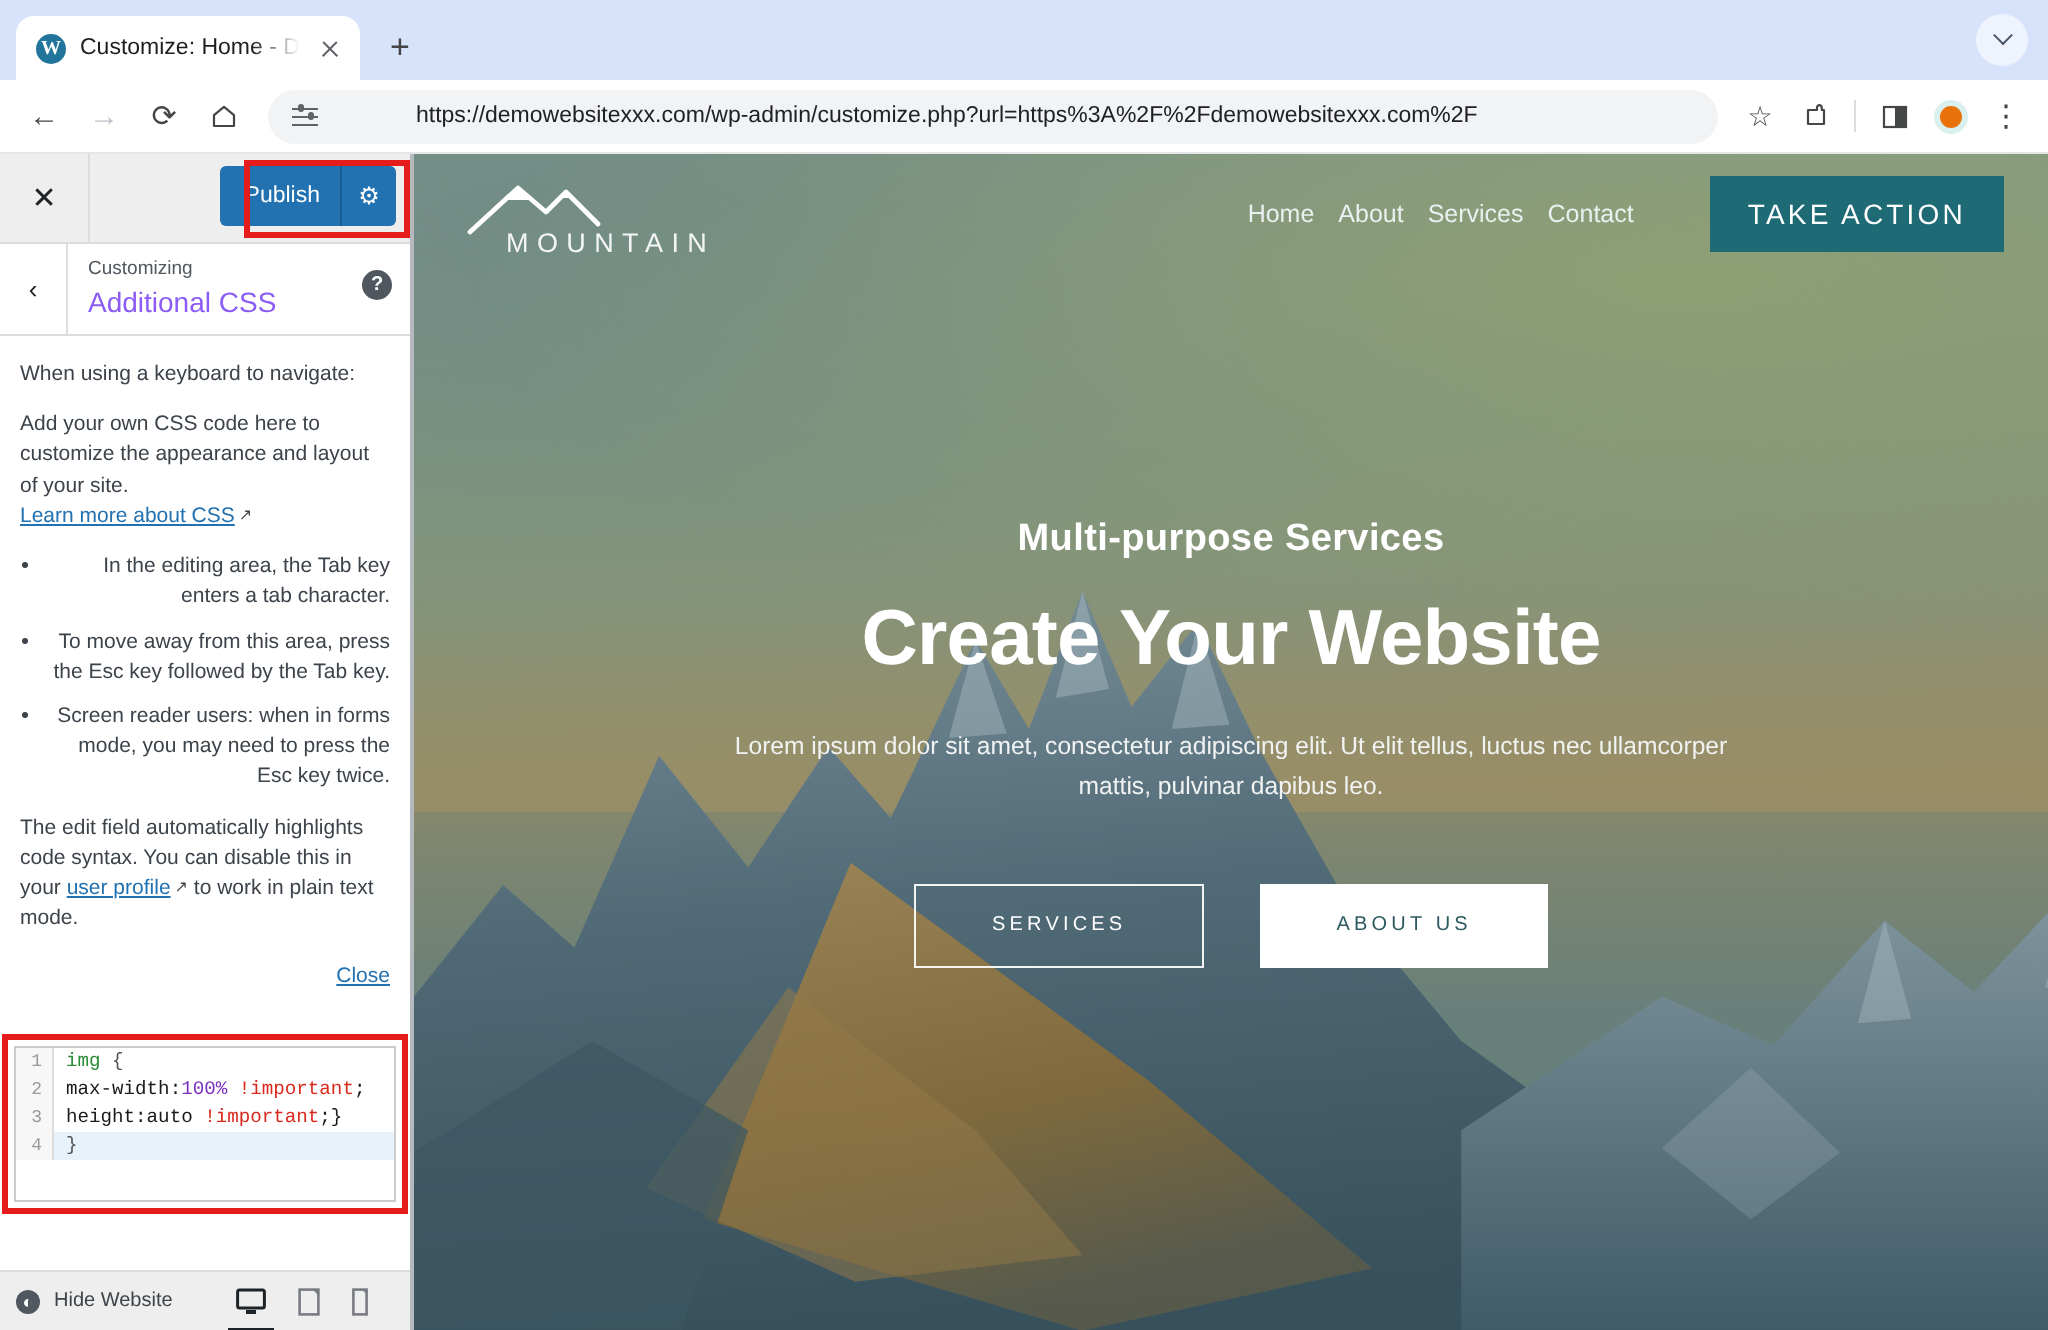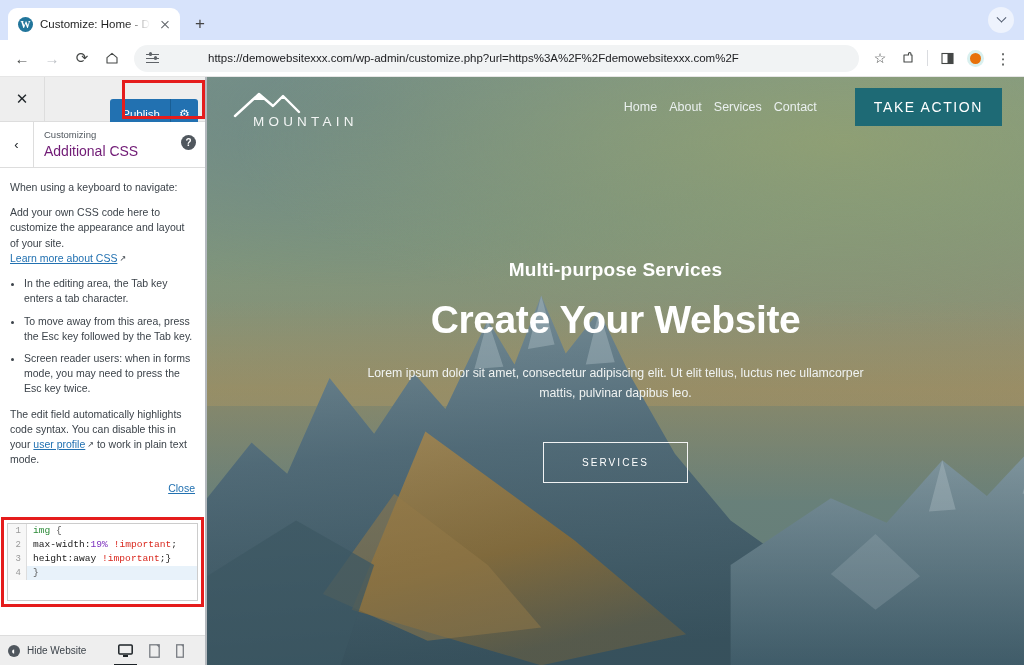--- a/index.html
+++ b/index.html
@@ -92,21 +92,21 @@
   
   .customizer { width:205px; height:588px; background:#eee; display:flex; flex-direction:column; position:relative; }
   .cz-topbar {
     height:45px; background:#eee; border-bottom:1px solid #ddd;
     display:flex; align-items:center; position:relative; flex:none;
   }
   .cz-close {
     width:45px; height:45px; display:flex; align-items:center; justify-content:center;
     color:#1d2327; font-size:15px; cursor:pointer; border-right:1px solid #ddd;
   }
-  .publish-wrap { position:absolute; right:7px; top:22px; }
+  .publish-wrap { position:absolute; right:7px; top:6px; }
   .publish-btn {
     display:flex; align-items:center; background:#2271b1; color:#fff;
     height:30px; border-radius:3px; font-size:11.5px; cursor:pointer;
   }
   .publish-btn .lbl { padding:0 10px 0 12px; }
   .publish-btn .gear {
     width:28px; height:30px; display:flex; align-items:center; justify-content:center;
     border-left:1px solid #195e94; font-size:12px;
   }
   .hl-red { position:absolute; border:3px solid #e51c1c; pointer-events:none; }
@@ -114,32 +114,32 @@
   .cz-section-head {
     height:46px; display:flex; align-items:center; background:#fff;
     border-bottom:1px solid #ddd; flex:none; position:relative;
   }
   .cz-back {
     width:34px; height:46px; display:flex; align-items:center; justify-content:center;
     color:#1d2327; font-size:13px; cursor:pointer; border-right:1px solid #ddd;
   }
   .cz-titles { padding-left:10px; line-height:1.15; }
   .cz-eyebrow { font-size:9.5px; color:#50575e; }
-  .cz-title { font-size:14px; color:#701a75; margin-top:2px; }
+  .cz-title { font-size:14px; color:#8b5cf6; margin-top:2px; }
   .cz-help {
     position:absolute; right:9px; top:13px; width:15px; height:15px; border-radius:50%;
     background:#50575e; color:#fff; font-size:10px; font-weight:bold;
     display:flex; align-items:center; justify-content:center; cursor:pointer;
   }
 
   .cz-body { flex:1; background:#fff; overflow:hidden; position:relative; }
   .cz-desc { padding:12px 10px 0 10px; font-size:10.5px; line-height:1.45; color:#3c434a; }
   .cz-desc p { margin-bottom:10px; }
   .cz-desc ul { margin:0 0 10px 14px; }
-  .cz-desc li { margin-bottom:7px; line-height:1.45; }
+  .cz-desc li { margin-bottom:7px; line-height:1.45;text-align:right; }
   .cz-desc a { color:#2271b1; text-decoration:underline; }
   .ext { display:inline-block; font-size:8px; vertical-align:1px; margin-left:2px; }
   .close-link { text-align:right; padding:0 10px 8px 27px; }
   .close-link a { color:#2271b1; font-size:10.5px; text-decoration:underline; cursor:pointer; }
 
   
   .editor-wrap { position:absolute; left:7px; right:7px; top:355px; }
   .editor {
     background:#fff; border:1px solid #ccc; height:78px; overflow:hidden;
     font-family:"Liberation Mono", monospace; font-size:9.6px; line-height:14px;
@@ -319,25 +319,25 @@
         </div>
 
         <div class="editor-wrap">
           <div class="editor" id="css-editor">
               <div class="cm-line">
                 <div class="gutter">1</div>
                 <div class="code"><span class="t-tag">img </span><span class="t-brc">{</span></div>
               </div>
               <div class="cm-line">
                 <div class="gutter">2</div>
-                <div class="code"><span class="t-prop">max-width:</span><span class="t-num">19%</span><span class="t-prop"> </span><span class="t-imp">!important</span><span class="t-prop">;</span></div>
+                <div class="code"><span class="t-prop">max-width:</span><span class="t-num">100%</span><span class="t-prop"> </span><span class="t-imp">!important</span><span class="t-prop">;</span></div>
               </div>
               <div class="cm-line">
                 <div class="gutter">3</div>
-                <div class="code"><span class="t-prop">height:away </span><span class="t-imp">!important</span><span class="t-prop">;}</span></div>
+                <div class="code"><span class="t-prop">height:auto </span><span class="t-imp">!important</span><span class="t-prop">;}</span></div>
               </div>
               <div class="cm-line active">
                 <div class="gutter">4</div>
                 <div class="code"><span class="t-brc">}</span></div>
               </div>
             </div>
           <div class="hl-red" style="left:-6px; top:-6px; width:203px; height:90px;"></div>
         </div>
       </div>
 
@@ -423,17 +423,18 @@
           <div class="cta">TAKE ACTION</div>
         </div>
       </div>
 
       <div class="hero">
         <div class="hero-sub">Multi-purpose Services</div>
         <div class="hero-title">Create Your Website</div>
         <div class="hero-text">Lorem ipsum dolor sit amet, consectetur adipiscing elit. Ut elit tellus, luctus nec ullamcorper mattis, pulvinar dapibus leo.</div>
         <div class="hero-btns">
           <div class="btn-outline">SERVICES</div>
+          <div class="btn-solid">ABOUT US</div>
         </div>
       </div>
     </div>
   </div>
 </div>
 
 </body></html>

